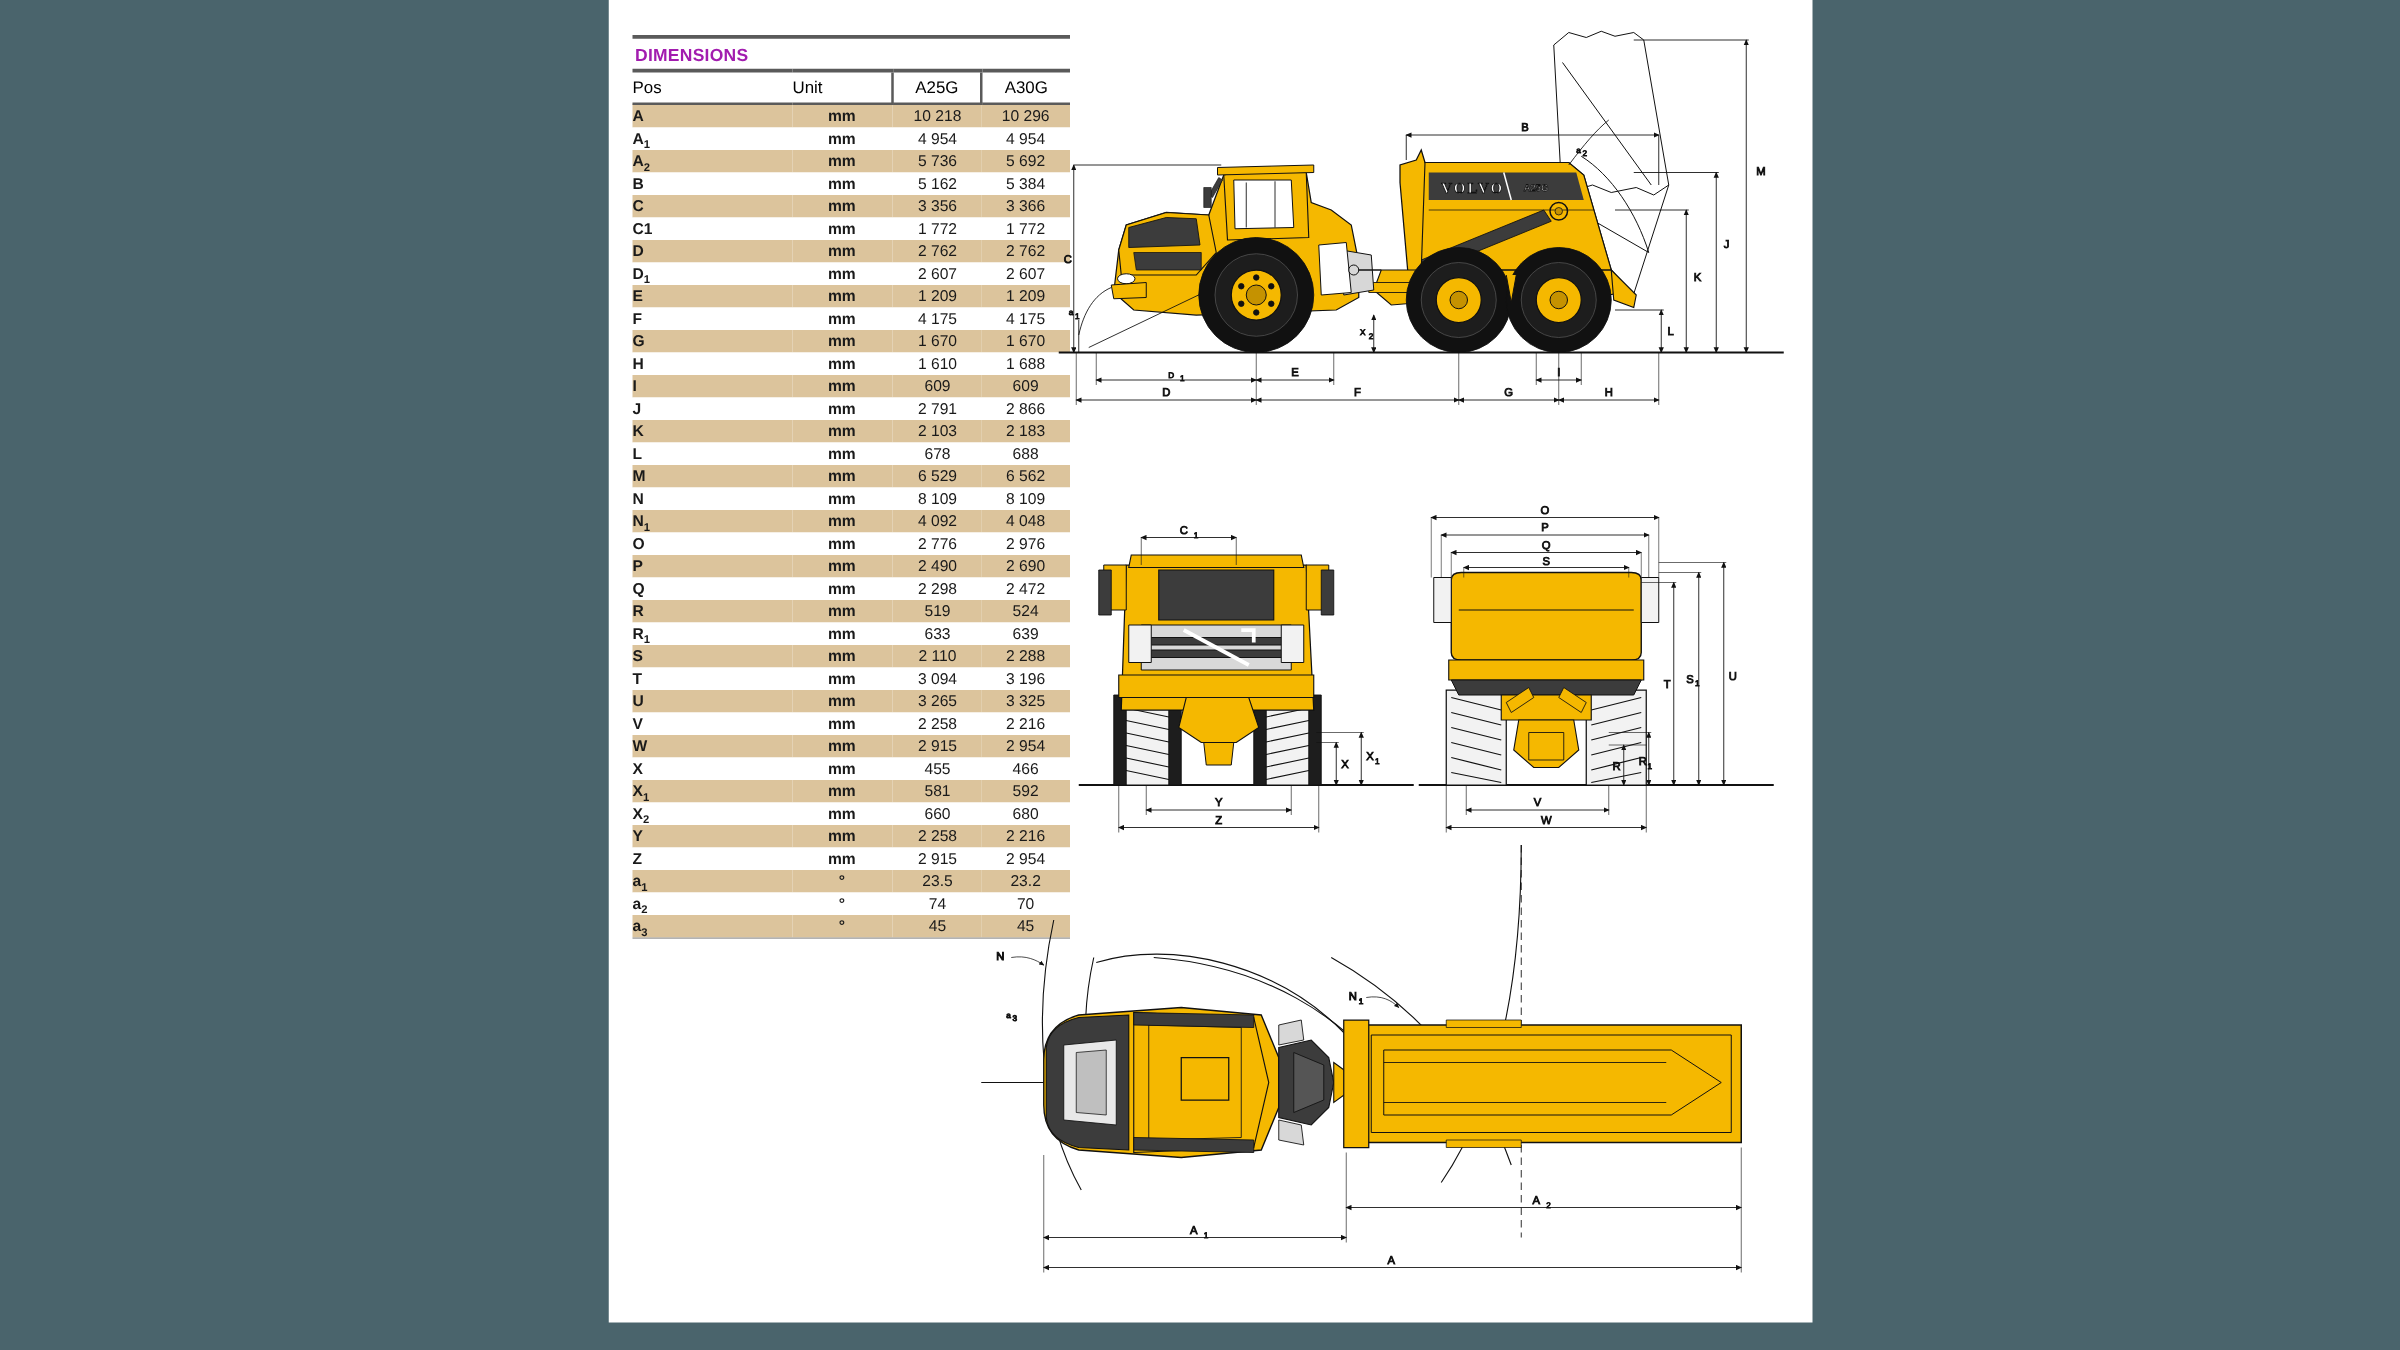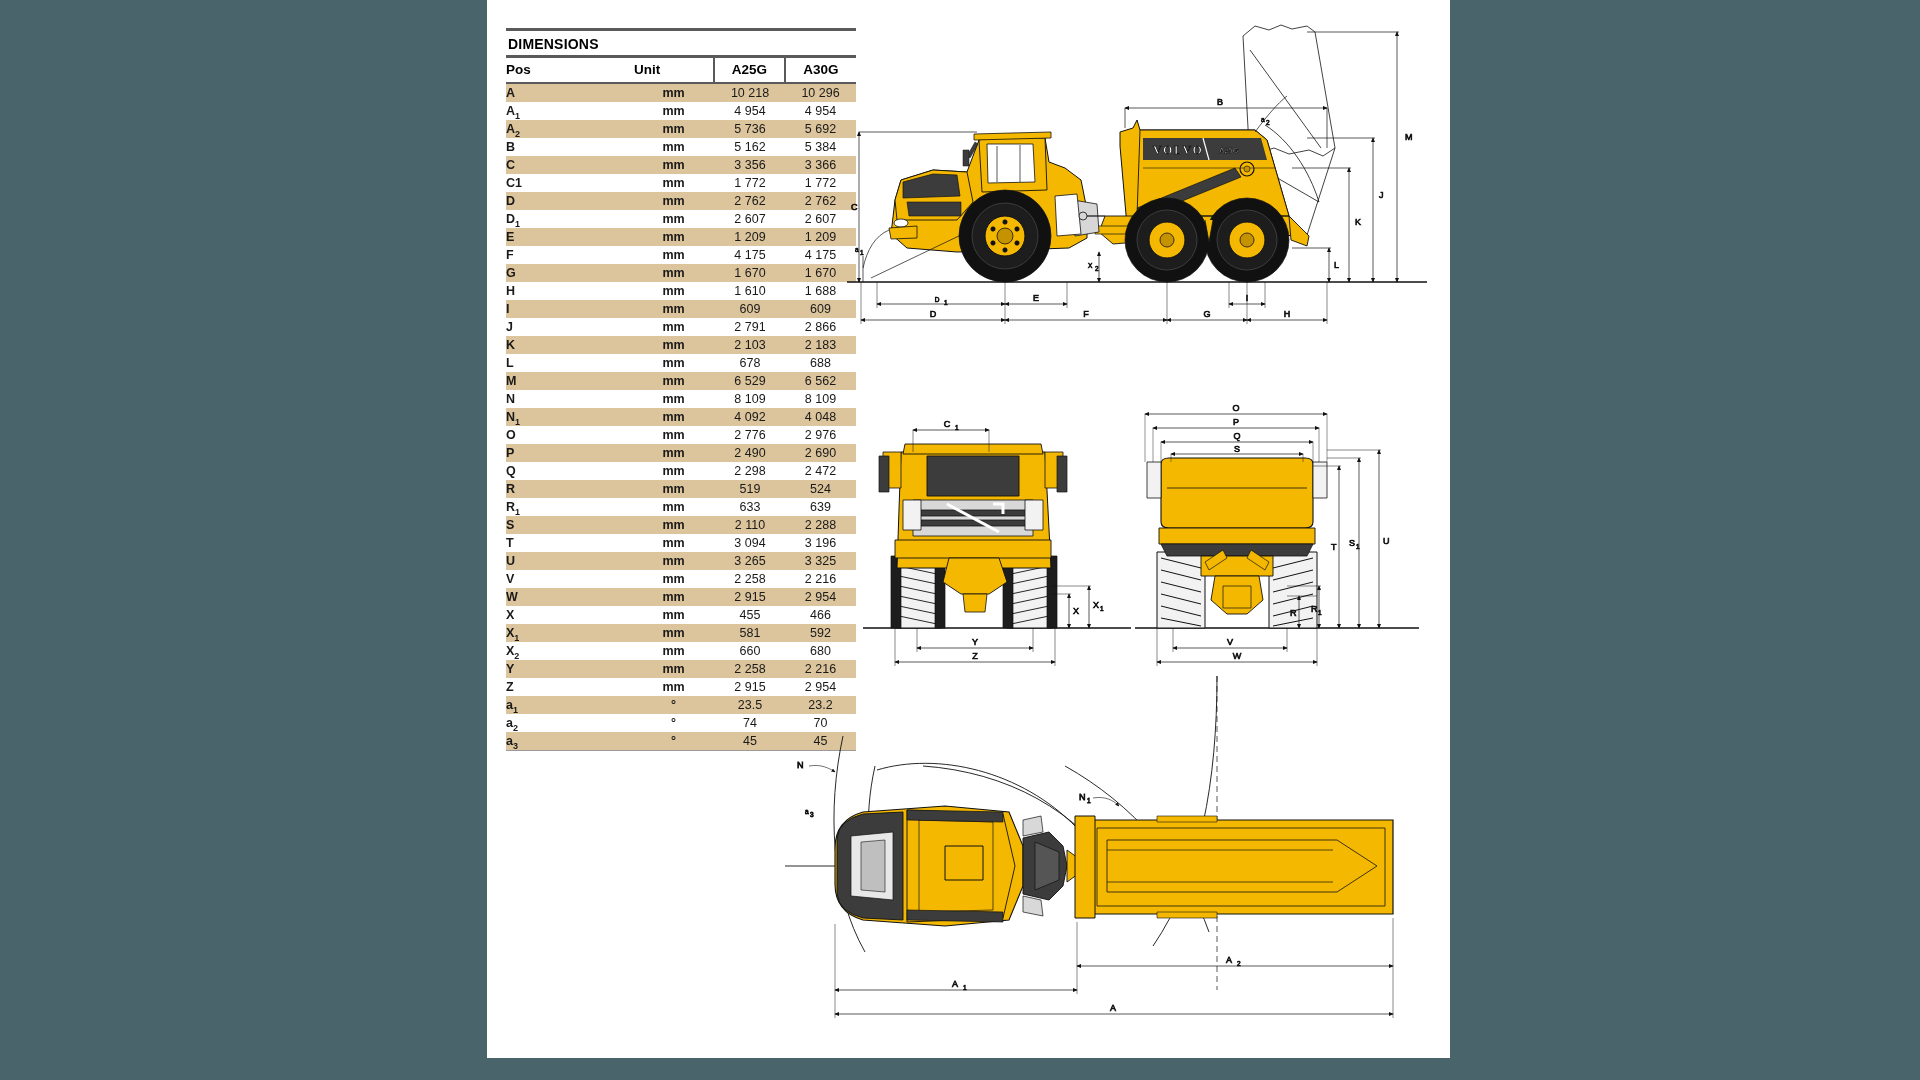--- a/index.html
+++ b/index.html
@@ -10,30 +10,30 @@
     font-family:"Liberation Sans","DejaVu Sans",sans-serif;
   }
   #page{
     position:absolute;left:487px;top:0px;width:963px;height:1058px;
     background:#ffffff;
   }
   
   #spec-panel{position:absolute;left:19px;top:28px;width:350px;}
   .rule-top{height:3px;background:#5a5a5a;margin-bottom:4px;}
   .panel-title{
-    font-size:14px;font-weight:bold;color:#000000;letter-spacing:.2px;
+    font-size:14px;font-weight:bold;color:#a21caf;letter-spacing:.2px;
     padding:1px 0 3px 2px;
   }
   table.spec{border-collapse:collapse;width:350px;table-layout:fixed;}
   table.spec col.c-pos{width:128px;}
   table.spec col.c-unit{width:80px;}
   table.spec col.c-v1{width:71px;}
   table.spec col.c-v2{width:71px;}
   table.spec thead th{
-    font-size:13.5px;font-weight:bold;color:#000;
+    font-size:13.5px;font-weight:normal;color:#000;
     padding:4px 0 5px 0;background:#fff;
     border-top:3px solid #5a5a5a;border-bottom:2px solid #5a5a5a;
   }
   th.h-pos{text-align:left;padding-left:3px;}
   th.h-unit{text-align:left;padding-right:6px;border-right:2px solid #5a5a5a;}
   th.h-v1{text-align:center;border-right:2px solid #5a5a5a;}
   th.h-v2{text-align:center;margin-left:29px;}
   table.spec tbody td{
     font-size:12.5px;color:#1a1a1a;height:18px;line-height:18px;padding:0;
   }

